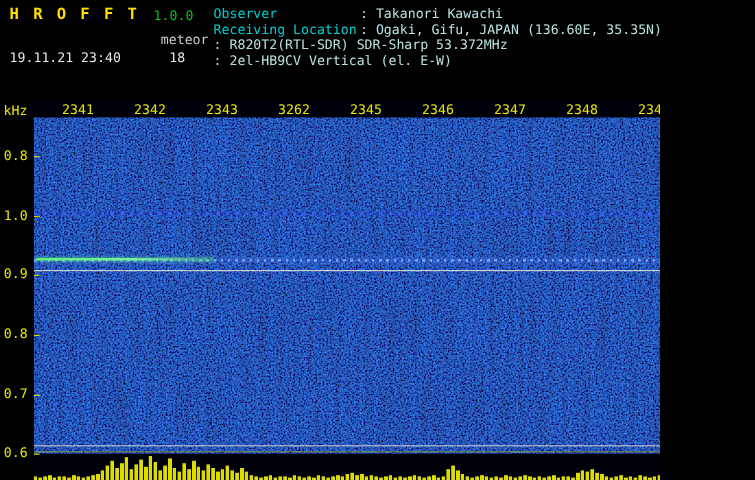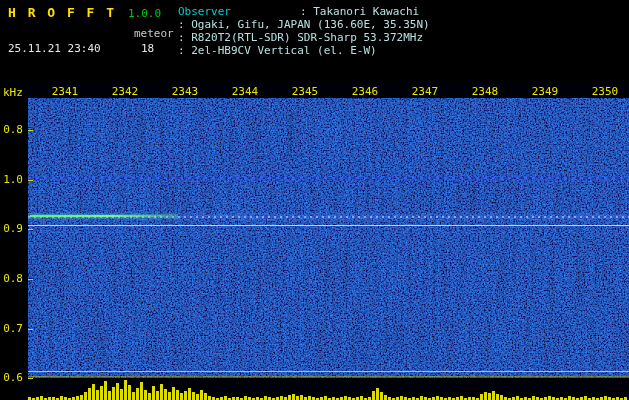--- a/index.html
+++ b/index.html
@@ -1,17 +1,17 @@
 <!DOCTYPE html>
 <html><head>
 <meta charset="utf-8">
 <style>
   html,body { margin:0; padding:0; background:#000; }
   .screen {
-    position:relative; width:629px; height:400px; background:#000;
+    position:relative; width:550px; height:400px; background:#000;
     font-family:"DejaVu Sans Mono", monospace; overflow:hidden;
   }
   
   .hdr-title   { position:absolute; left:8px;  top:5px;  color:#ffe000; font-size:13px; font-weight:bold; letter-spacing:2px; white-space:pre; }
   .hdr-version { position:absolute; left:128px; top:7px;  color:#00c816; font-size:11px; }
   .hdr-filename{ position:absolute; left:8px;  top:25px; color:#00e0e0; font-size:11px; }
   .hdr-mode    { position:absolute; left:134px; top:27px; color:#c8c8c8; font-size:11px; }
   .hdr-datetime{ position:absolute; left:8px;  top:42px; color:#e8e8e8; font-size:11px; }
   .hdr-count   { position:absolute; left:141px; top:42px; color:#e8e8e8; font-size:11px; }
   .hdr-info    { position:absolute; left:178px; top:5px; font-size:11px; line-height:13px; }
@@ -42,29 +42,29 @@
   .sbar      { flex:0 0 4px; background:linear-gradient(90deg, #dcdc00 0 3px, transparent 3px); }
 </style>
 </head>
 <body>
 
 <div class="screen">
 
   <div class="hdr-title">H R O F F T</div>
   <div class="hdr-version">1.0.0</div>
   <div class="hdr-mode">meteor</div>
-  <div class="hdr-datetime">25.11.21 23:40</div>
+  <div class="hdr-datetime">19.11.21 23:40</div>
   <div class="hdr-count">18</div>
 
   <div class="hdr-info">
     <div class="info-row">
       <span class="info-label">Observer</span><span class="info-value">: Takanori Kawachi</span>
     </div>
     <div class="info-row">
-      <span class="info-value">: Ogaki, Gifu, JAPAN (136.60E, 35.35N)</span>
+      <span class="info-label">Receiving Location</span><span class="info-value">: Ogaki, Gifu, JAPAN (136.60E, 35.35N)</span>
     </div>
     <div class="info-row">
       <span class="info-value">: R820T2(RTL-SDR) SDR-Sharp 53.372MHz</span>
     </div>
     <div class="info-row">
       <span class="info-value">: 2el-HB9CV Vertical (el. E-W)</span>
     </div>
   </div>
 
   <div class="plot-area">
@@ -82,21 +82,21 @@
             <feColorMatrix type="matrix" values="0 0 0 0 0  0.30 0 0 0 -0.05  1.20 0 0 0 -0.25  0 0 0 0 0.5"></feColorMatrix>
           </filter>
         </defs>
         <rect x="0" y="0" width="601" height="280" filter="url(#nz)"></rect>
         <rect x="0" y="0" width="601" height="280" filter="url(#streaks)" opacity="0.45"></rect>
       </svg>
 
       <div class="time-label" style="left:17px">2341</div>
       <div class="time-label" style="left:77px">2342</div>
       <div class="time-label" style="left:137px">2343</div>
-      <div class="time-label" style="left:197px">2344</div>
+      <div class="time-label" style="left:197px">3262</div>
       <div class="time-label" style="left:257px">2345</div>
       <div class="time-label" style="left:317px">2346</div>
       <div class="time-label" style="left:377px">2347</div>
       <div class="time-label" style="left:437px">2348</div>
       <div class="time-label" style="left:497px">2349</div>
       <div class="time-label" style="left:557px">2350</div>
 
       <div class="tick" style="top:46px"></div>
       <div class="tick" style="top:96px"></div>
       <div class="tick" style="top:145px"></div>

